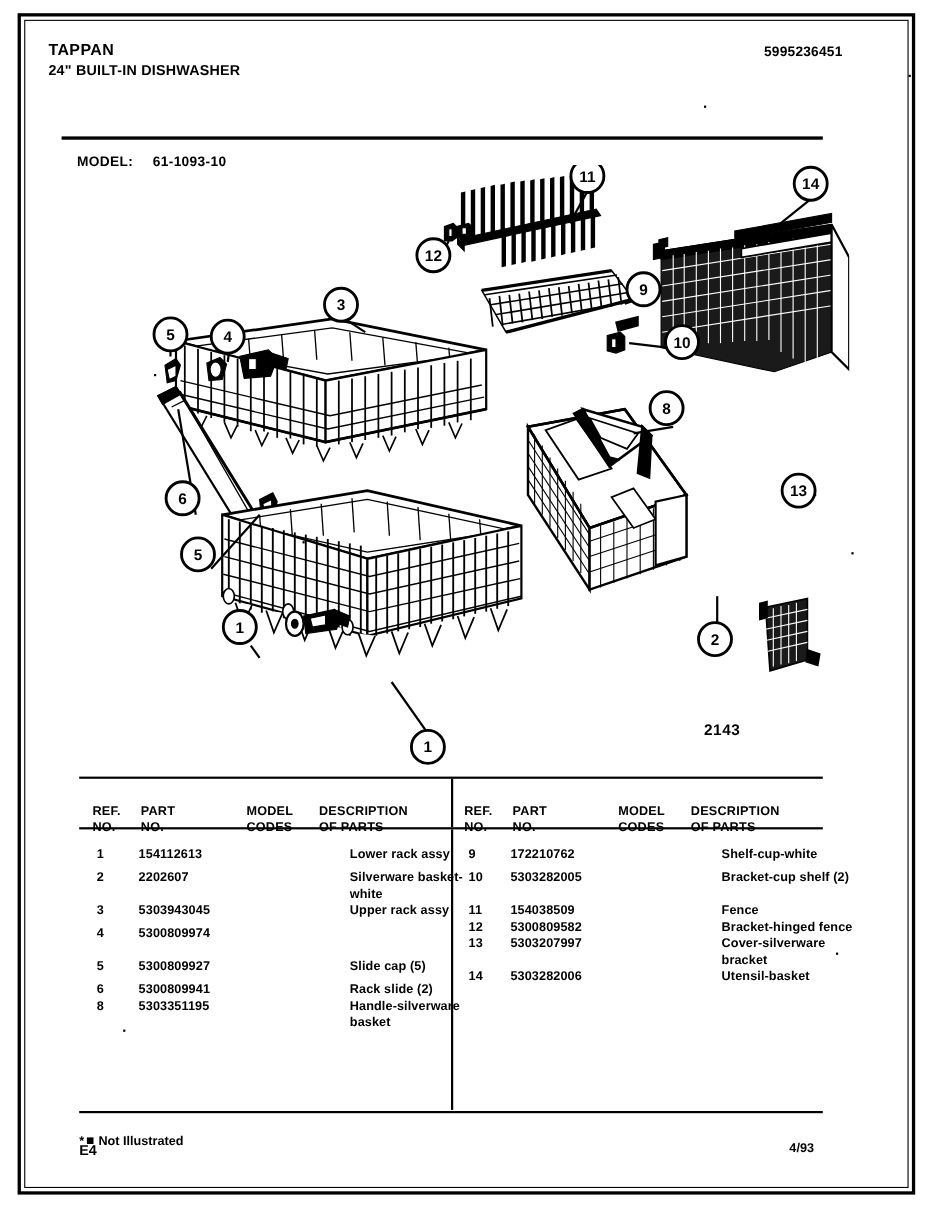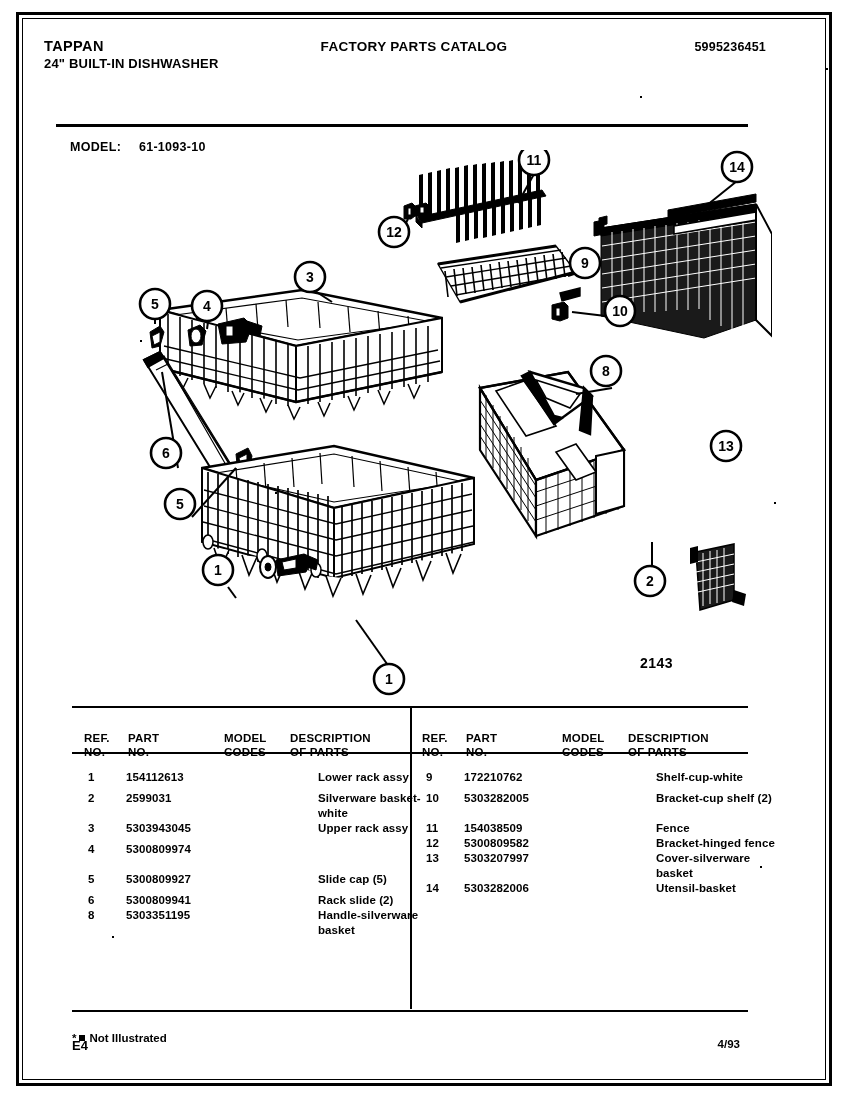--- a/index.html
+++ b/index.html
@@ -173,21 +173,20 @@
 </head>
 <body>
 
 <div class="page-frame">
   <div class="page-inner"></div>
 </div>
 
 <div class="hdr">
   <div class="hdr-brand">TAPPAN</div>
   <div class="hdr-sub">24" BUILT-IN DISHWASHER</div>
-  <div class="hdr-title">FACTORY PARTS CATALOG</div>
   <div class="hdr-cat">5995236451</div>
 </div>
 
 <div class="rule-top"></div>
 
 <div class="model-line">
   <span>MODEL:</span>
   <span class="mval">61-1093-10</span>
 </div>
 
@@ -680,21 +679,21 @@
     <div class="vdiv"></div>
     <div class="col left" id="rows-left">
         <div class="prow" style="height: 21px;">
           <span class="p-ref">1</span>
           <span class="p-part">154112613</span>
           <span class="p-mod"></span>
           <span class="p-desc">Lower rack assy</span>
         </div>
         <div class="prow" style="height: 30px;">
           <span class="p-ref">2</span>
-          <span class="p-part">2599031</span>
+          <span class="p-part">2202607</span>
           <span class="p-mod"></span>
           <span class="p-desc">Silverware basket-white</span>
         </div>
         <div class="prow" style="height: 21px;">
           <span class="p-ref">3</span>
           <span class="p-part">5303943045</span>
           <span class="p-mod"></span>
           <span class="p-desc">Upper rack assy</span>
         </div>
         <div class="prow" style="height: 30px;">
@@ -743,21 +742,21 @@
         <div class="prow" style="height: 15px;">
           <span class="p-ref">12</span>
           <span class="p-part">5300809582</span>
           <span class="p-mod"></span>
           <span class="p-desc">Bracket-hinged fence</span>
         </div>
         <div class="prow" style="height: 30px;">
           <span class="p-ref">13</span>
           <span class="p-part">5303207997</span>
           <span class="p-mod"></span>
-          <span class="p-desc">Cover-silverware basket</span>
+          <span class="p-desc">Cover-silverware bracket</span>
         </div>
         <div class="prow" style="height: 15px;">
           <span class="p-ref">14</span>
           <span class="p-part">5303282006</span>
           <span class="p-mod"></span>
           <span class="p-desc">Utensil-basket</span>
         </div>
       </div>
   </div>
 </div>

